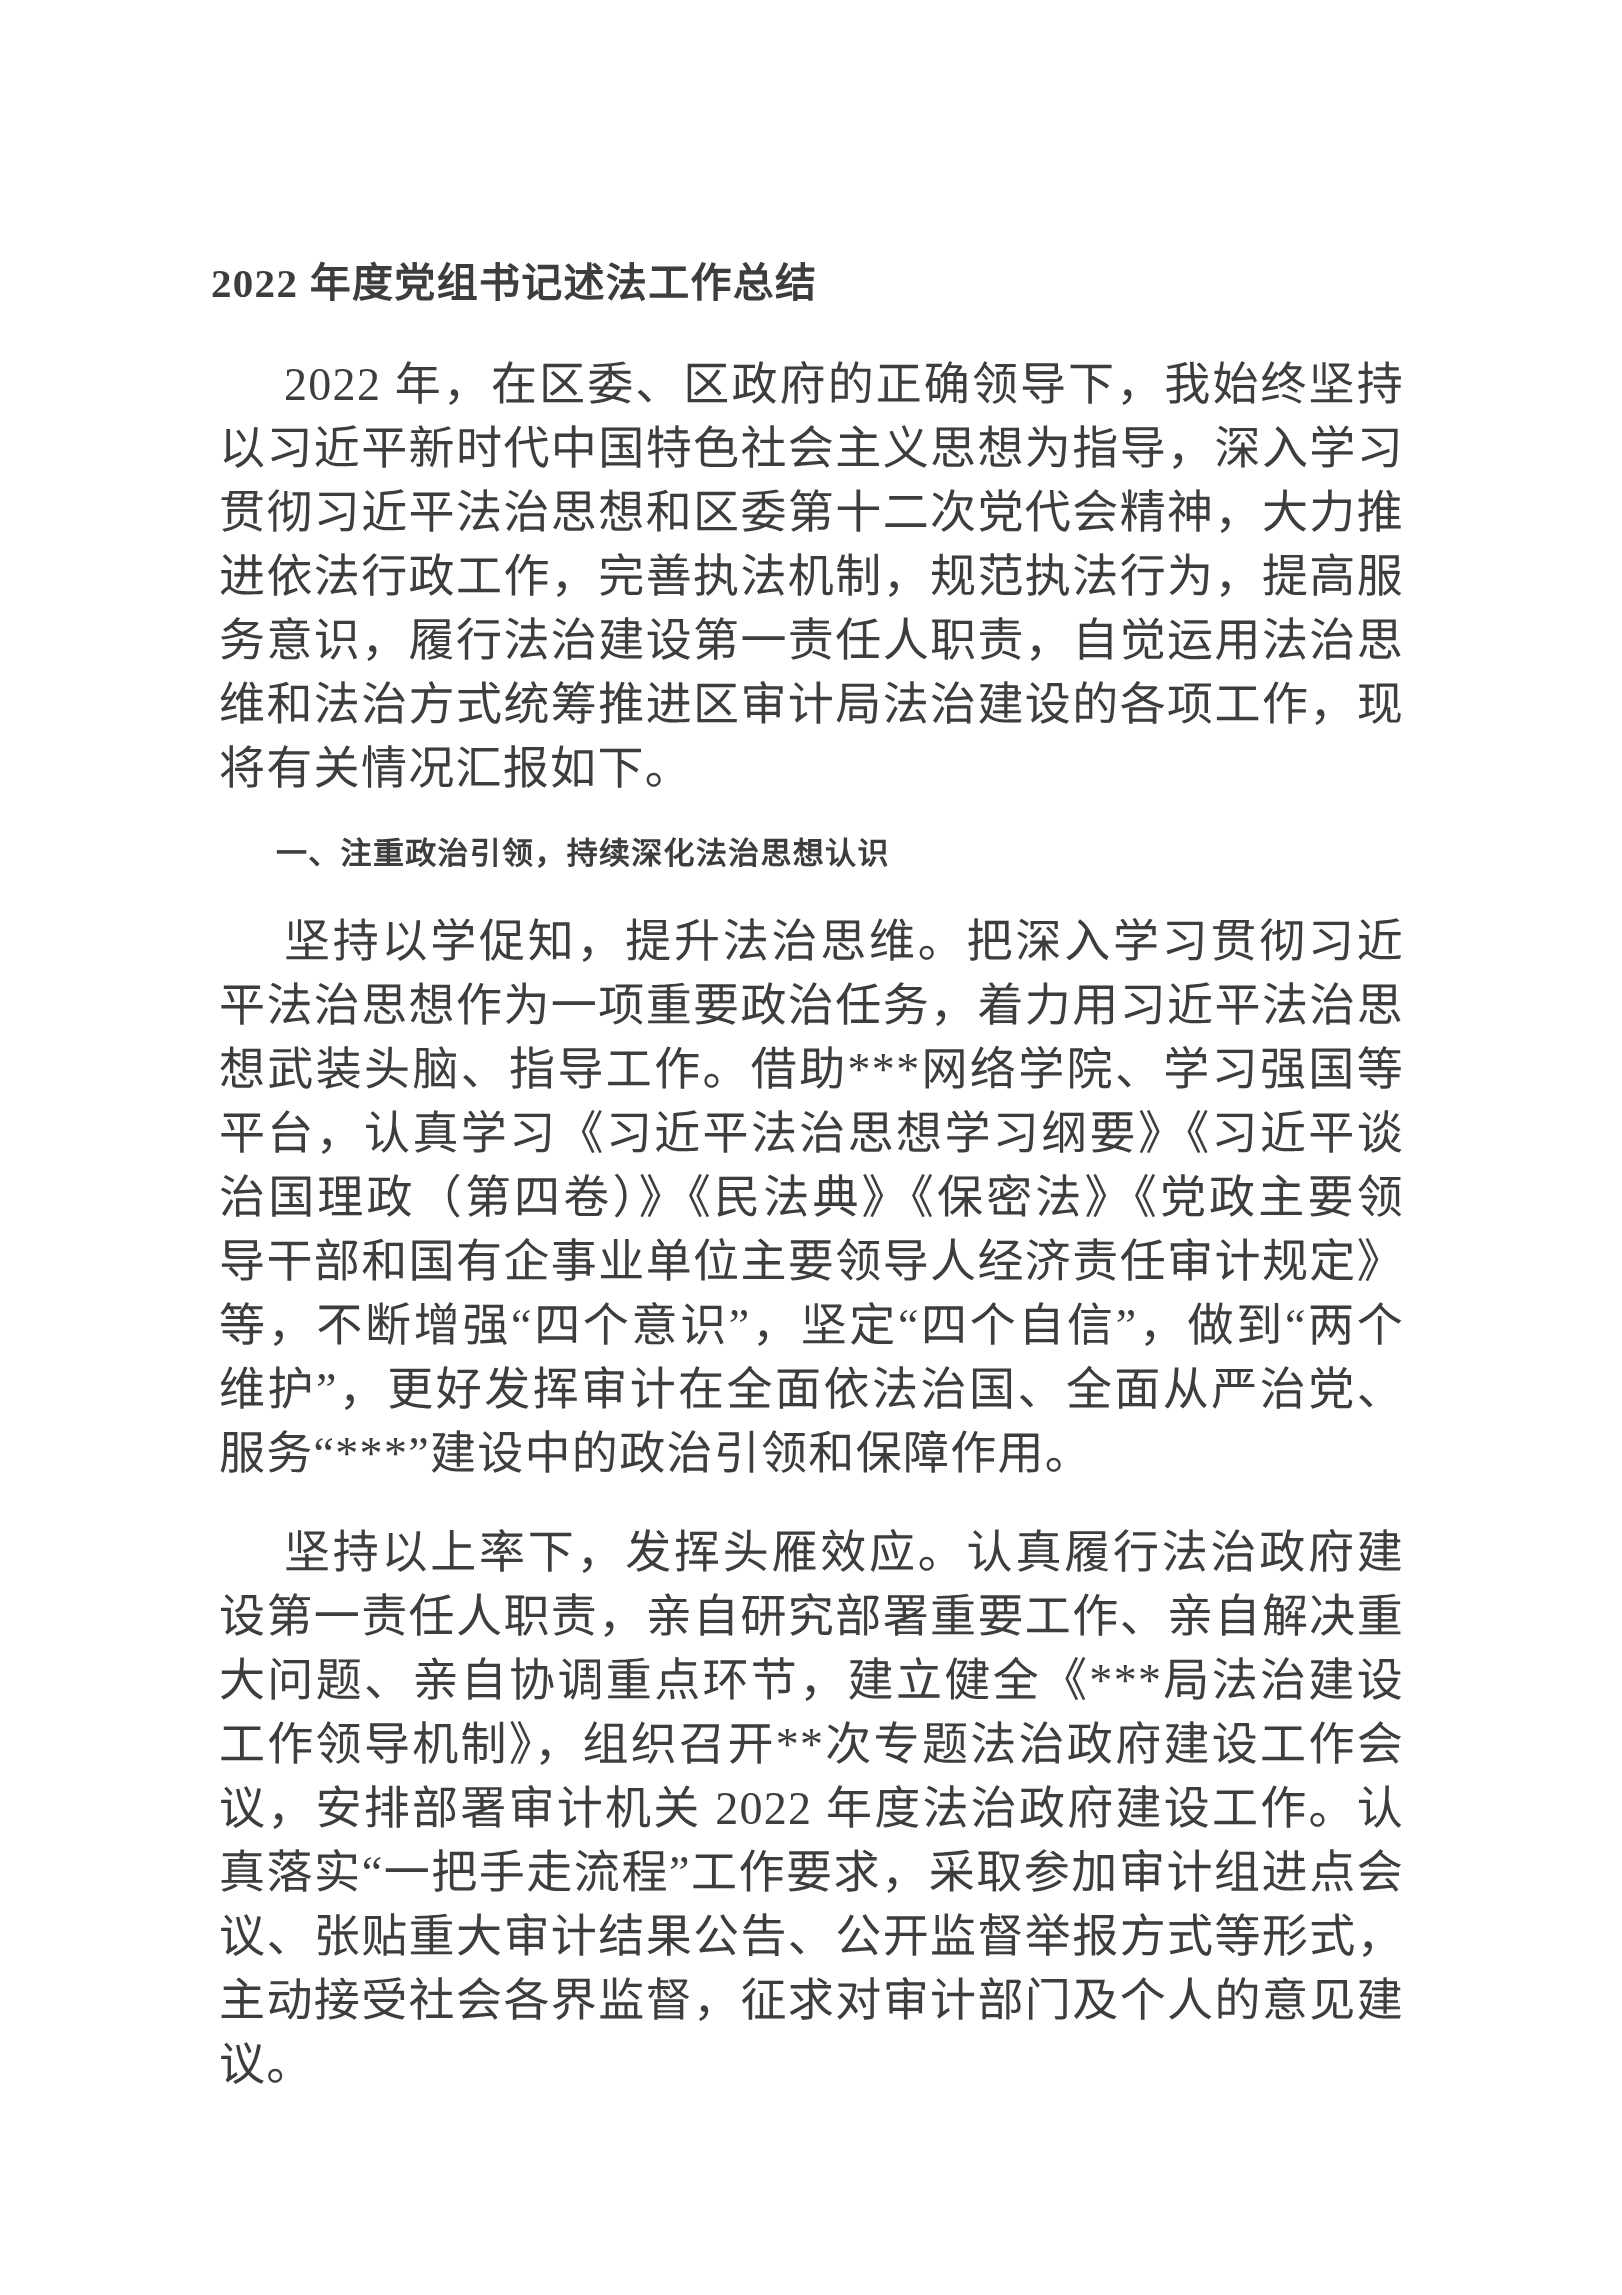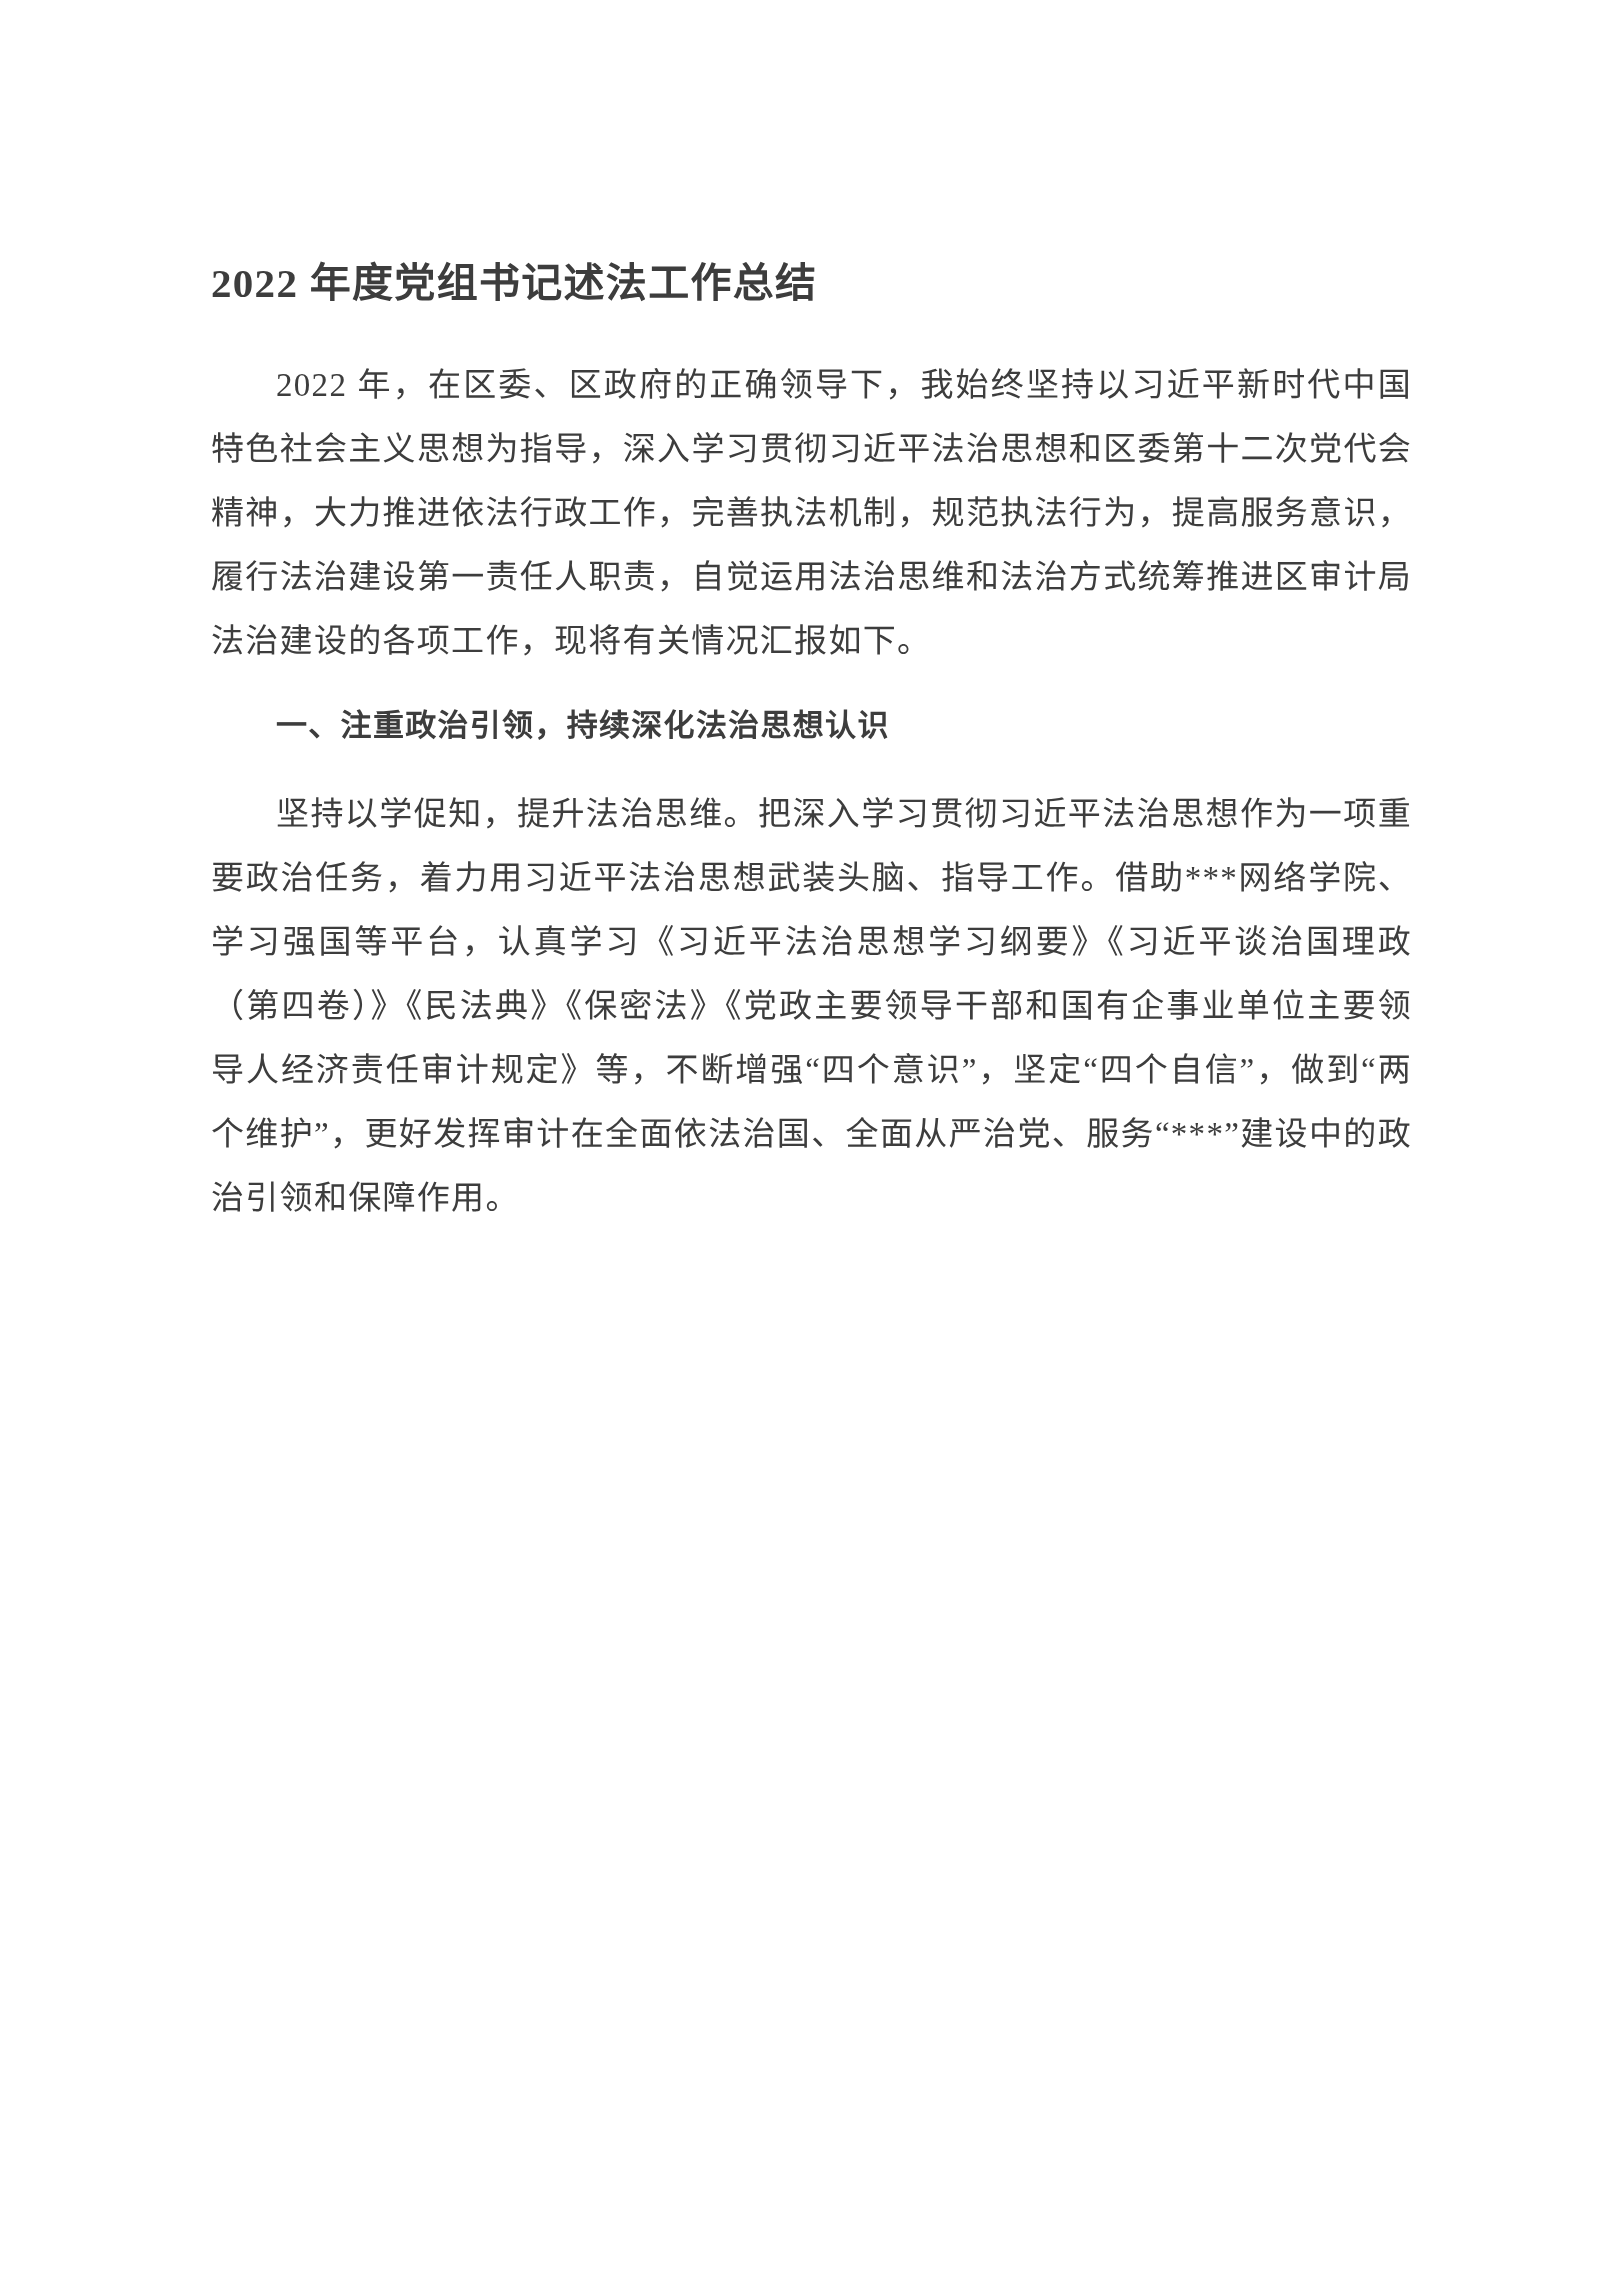--- a/index.html
+++ b/index.html
@@ -19,22 +19,22 @@
   }
   .doc-title {
     margin: 0;
     font-size: 41px;
     line-height: 64px;
     font-weight: 700;
     letter-spacing: 1.3px;
     text-align: left;
   }
   .body-para {
-    margin: 0;
-    font-size: 33px;
+    margin: 8px;
+    font-size: 46px;
     line-height: 64px;
     letter-spacing: 1.3px;
     text-align: justify;
     text-indent: 65px;
     font-family: Liberation Serif, serif;
   }
   .para-1 { margin-top: 38px; }
   .section-heading {
     margin: 21px 0 0 0;
     font-size: 31px;
@@ -52,14 +52,15 @@
 
 <div class="page">
   <h1 class="doc-title">2022 年度党组书记述法工作总结</h1>
 
   <p class="body-para para-1">2022 年，在区委、区政府的正确领导下，我始终坚持以习近平新时代中国特色社会主义思想为指导，深入学习贯彻习近平法治思想和区委第十二次党代会精神，大力推进依法行政工作，完善执法机制，规范执法行为，提高服务意识，履行法治建设第一责任人职责，自觉运用法治思维和法治方式统筹推进区审计局法治建设的各项工作，现将有关情况汇报如下。</p>
 
   <h2 class="section-heading">一、注重政治引领，持续深化法治思想认识</h2>
 
   <p class="body-para para-2">坚持以学促知，提升法治思维。把深入学习贯彻习近平法治思想作为一项重要政治任务，着力用习近平法治思想武装头脑、指导工作。借助***网络学院、学习强国等平台，认真学习《习近平法治思想学习纲要》《习近平谈治国理政（第四卷）》《民法典》《保密法》《党政主要领导干部和国有企事业单位主要领导人经济责任审计规定》等，不断增强“四个意识”，坚定“四个自信”，做到“两个维护”，更好发挥审计在全面依法治国、全面从严治党、服务“***”建设中的政治引领和保障作用。</p>
 
+  <p class="body-para para-3">坚持以上率下，发挥头雁效应。认真履行法治政府建设第一责任人职责，亲自研究部署重要工作、亲自解决重大问题、亲自协调重点环节，建立健全《***局法治建设工作领导机制》，组织召开**次专题法治政府建设工作会议，安排部署审计机关 2022 年度法治政府建设工作。认真落实“一把手走流程”工作要求，采取参加审计组进点会议、张贴重大审计结果公告、公开监督举报方式等形式，主动接受社会各界监督，征求对审计部门及个人的意见建议。</p>
 </div>
 
 
 </body></html>

